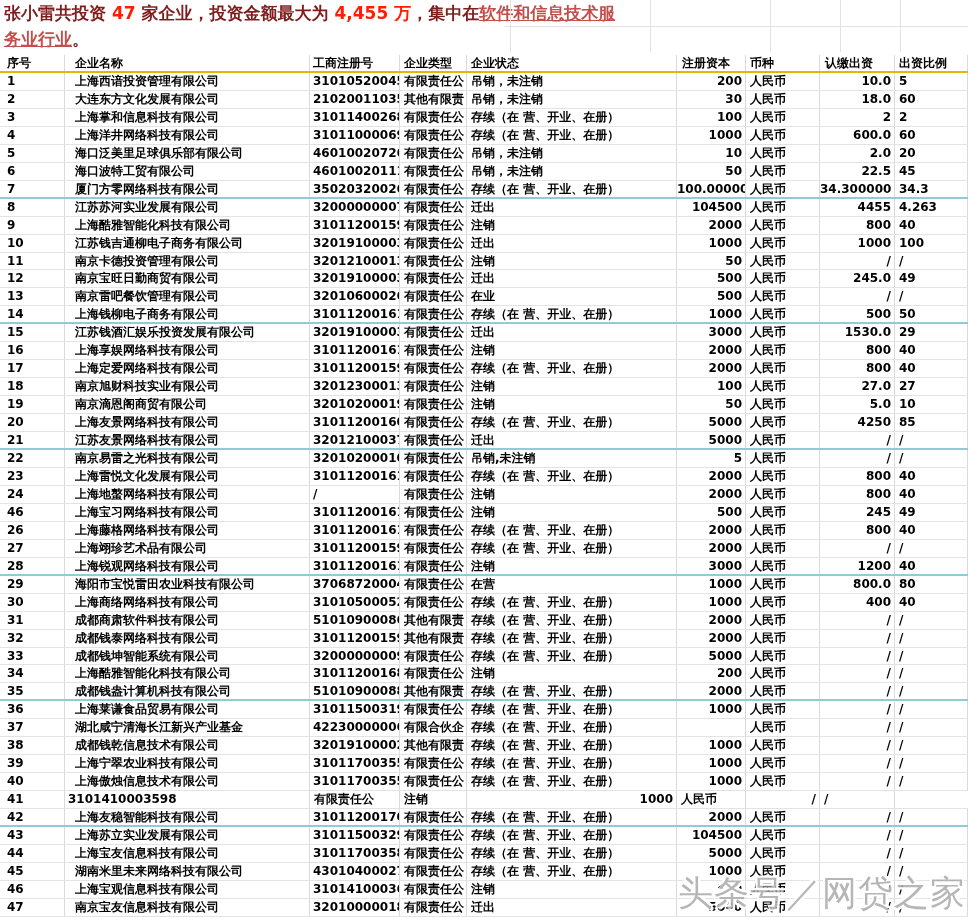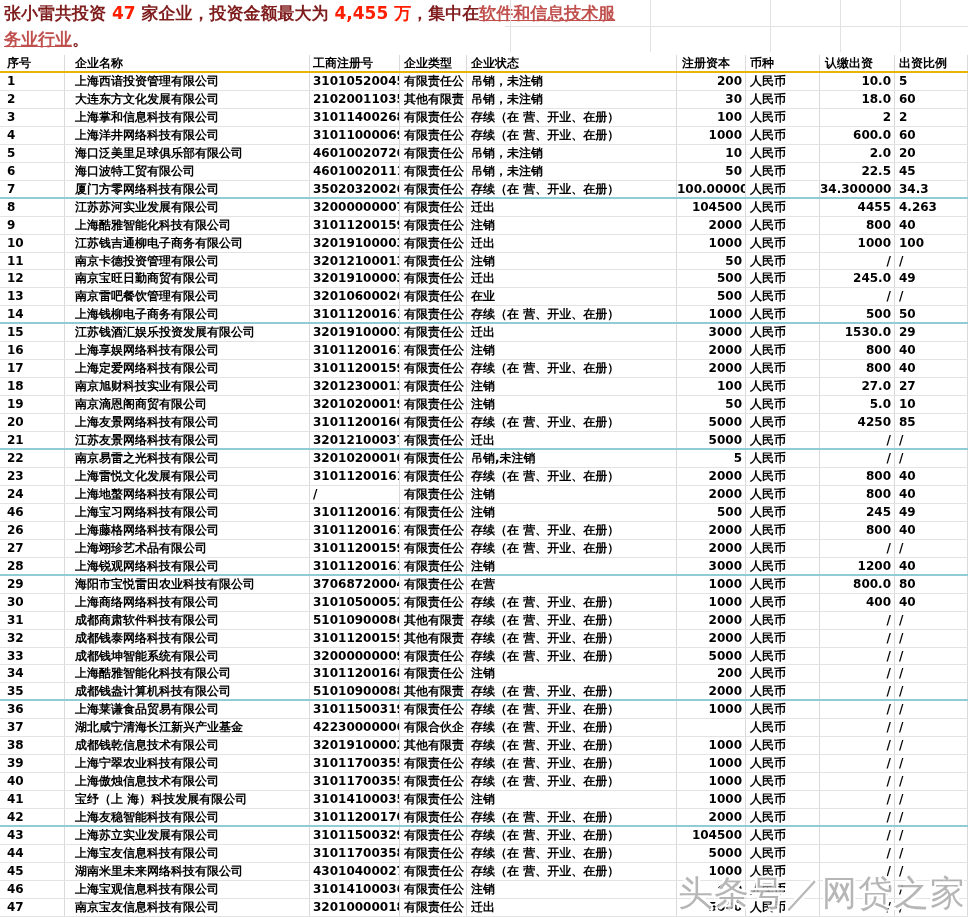--- a/index.html
+++ b/index.html
@@ -516,21 +516,20 @@
         <div class="cell c2">3101170035538</div>
         <div class="cell c3">有限责任公</div>
         <div class="cell c4">存续（在 营、开业、在册）</div>
         <div class="cell c5">1000</div>
         <div class="cell c6">人民币</div>
         <div class="cell c7">/</div>
         <div class="cell c8">/</div>
       </div>
       <div class="row">
         <div class="cell c0">41</div>
-        <div class="cell c1">宝纾（上 海）科技发展有限公司</div>
         <div class="cell c2">3101410003598</div>
         <div class="cell c3">有限责任公</div>
         <div class="cell c4">注销</div>
         <div class="cell c5">1000</div>
         <div class="cell c6">人民币</div>
         <div class="cell c7">/</div>
         <div class="cell c8">/</div>
       </div>
       <div class="row cyan-sep">
         <div class="cell c0">42</div>

